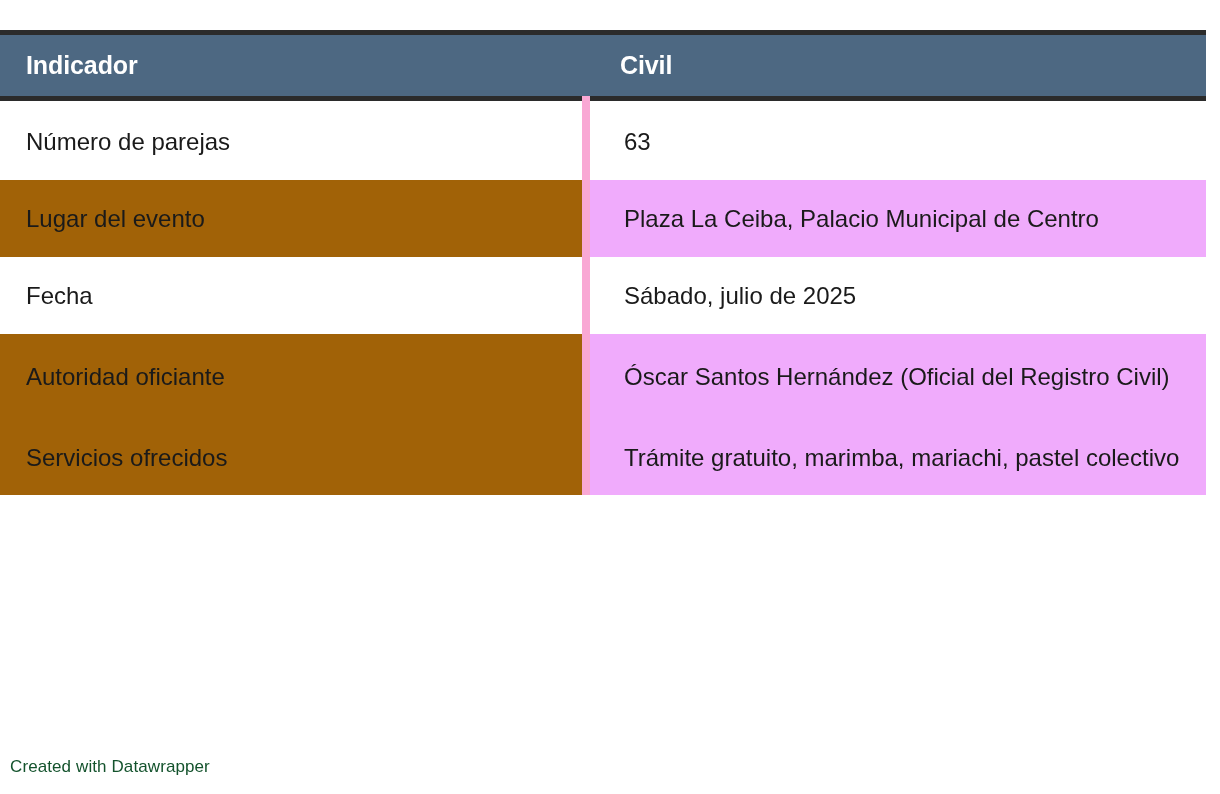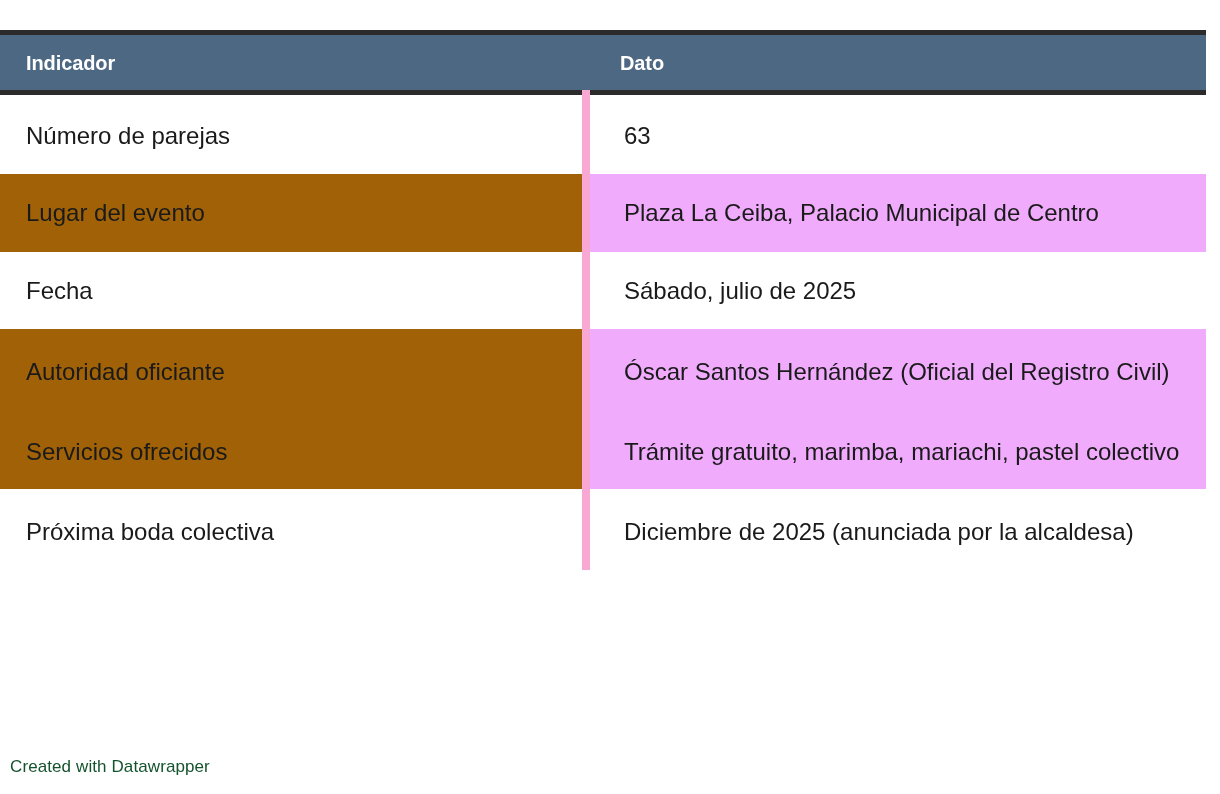--- a/index.html
+++ b/index.html
@@ -33,21 +33,21 @@
     left: 0;
     top: 30px;
   }
 
   table.dw-table col.col-indicador { width: 586px; }
   table.dw-table col.col-dato      { width: 620px; }
 
   thead th {
     background: #4d6882;
     color: #ffffff;
-    font-size: 20px;
+    font-size: 25px;
     font-weight: bold;
     text-align: left;
     padding: 17px 10px 16px 26px;
     line-height: 1.1;
     border-top: 5px solid #2b2b2b;
     border-bottom: 5px solid #2b2b2b;
     letter-spacing: -0.1px;
     vertical-align: middle;
   }
   thead th.th-dato {
@@ -96,21 +96,21 @@
 <div class="table-wrap">
 
   <table class="dw-table">
     <colgroup>
       <col class="col-indicador">
       <col class="col-dato">
     </colgroup>
     <thead>
       <tr>
         <th class="th-indicador">Indicador</th>
-        <th class="th-dato">Dato</th>
+        <th class="th-dato">Civil</th>
       </tr>
     </thead>
     <tbody>
       <tr>
         <td class="cell-indicador">Número de parejas</td>
         <td class="cell-dato">63</td>
       </tr>
       <tr class="alt">
         <td class="cell-indicador">Lugar del evento</td>
         <td class="cell-dato">Plaza La Ceiba, Palacio Municipal de Centro</td>
@@ -120,22 +120,18 @@
         <td class="cell-dato">Sábado, julio de 2025</td>
       </tr>
       <tr class="alt tall">
         <td class="cell-indicador">Autoridad oficiante</td>
         <td class="cell-dato">Óscar Santos Hernández (Oficial del Registro Civil)</td>
       </tr>
       <tr class="alt tall">
         <td class="cell-indicador">Servicios ofrecidos</td>
         <td class="cell-dato">Trámite gratuito, marimba, mariachi, pastel colectivo</td>
       </tr>
-      <tr class="tall">
-        <td class="cell-indicador">Próxima boda colectiva</td>
-        <td class="cell-dato">Diciembre de 2025 (anunciada por la alcaldesa)</td>
-      </tr>
     </tbody>
   </table>
 
   <div class="footer-note">Created with Datawrapper</div>
 
 </div>
 
 </body></html>

